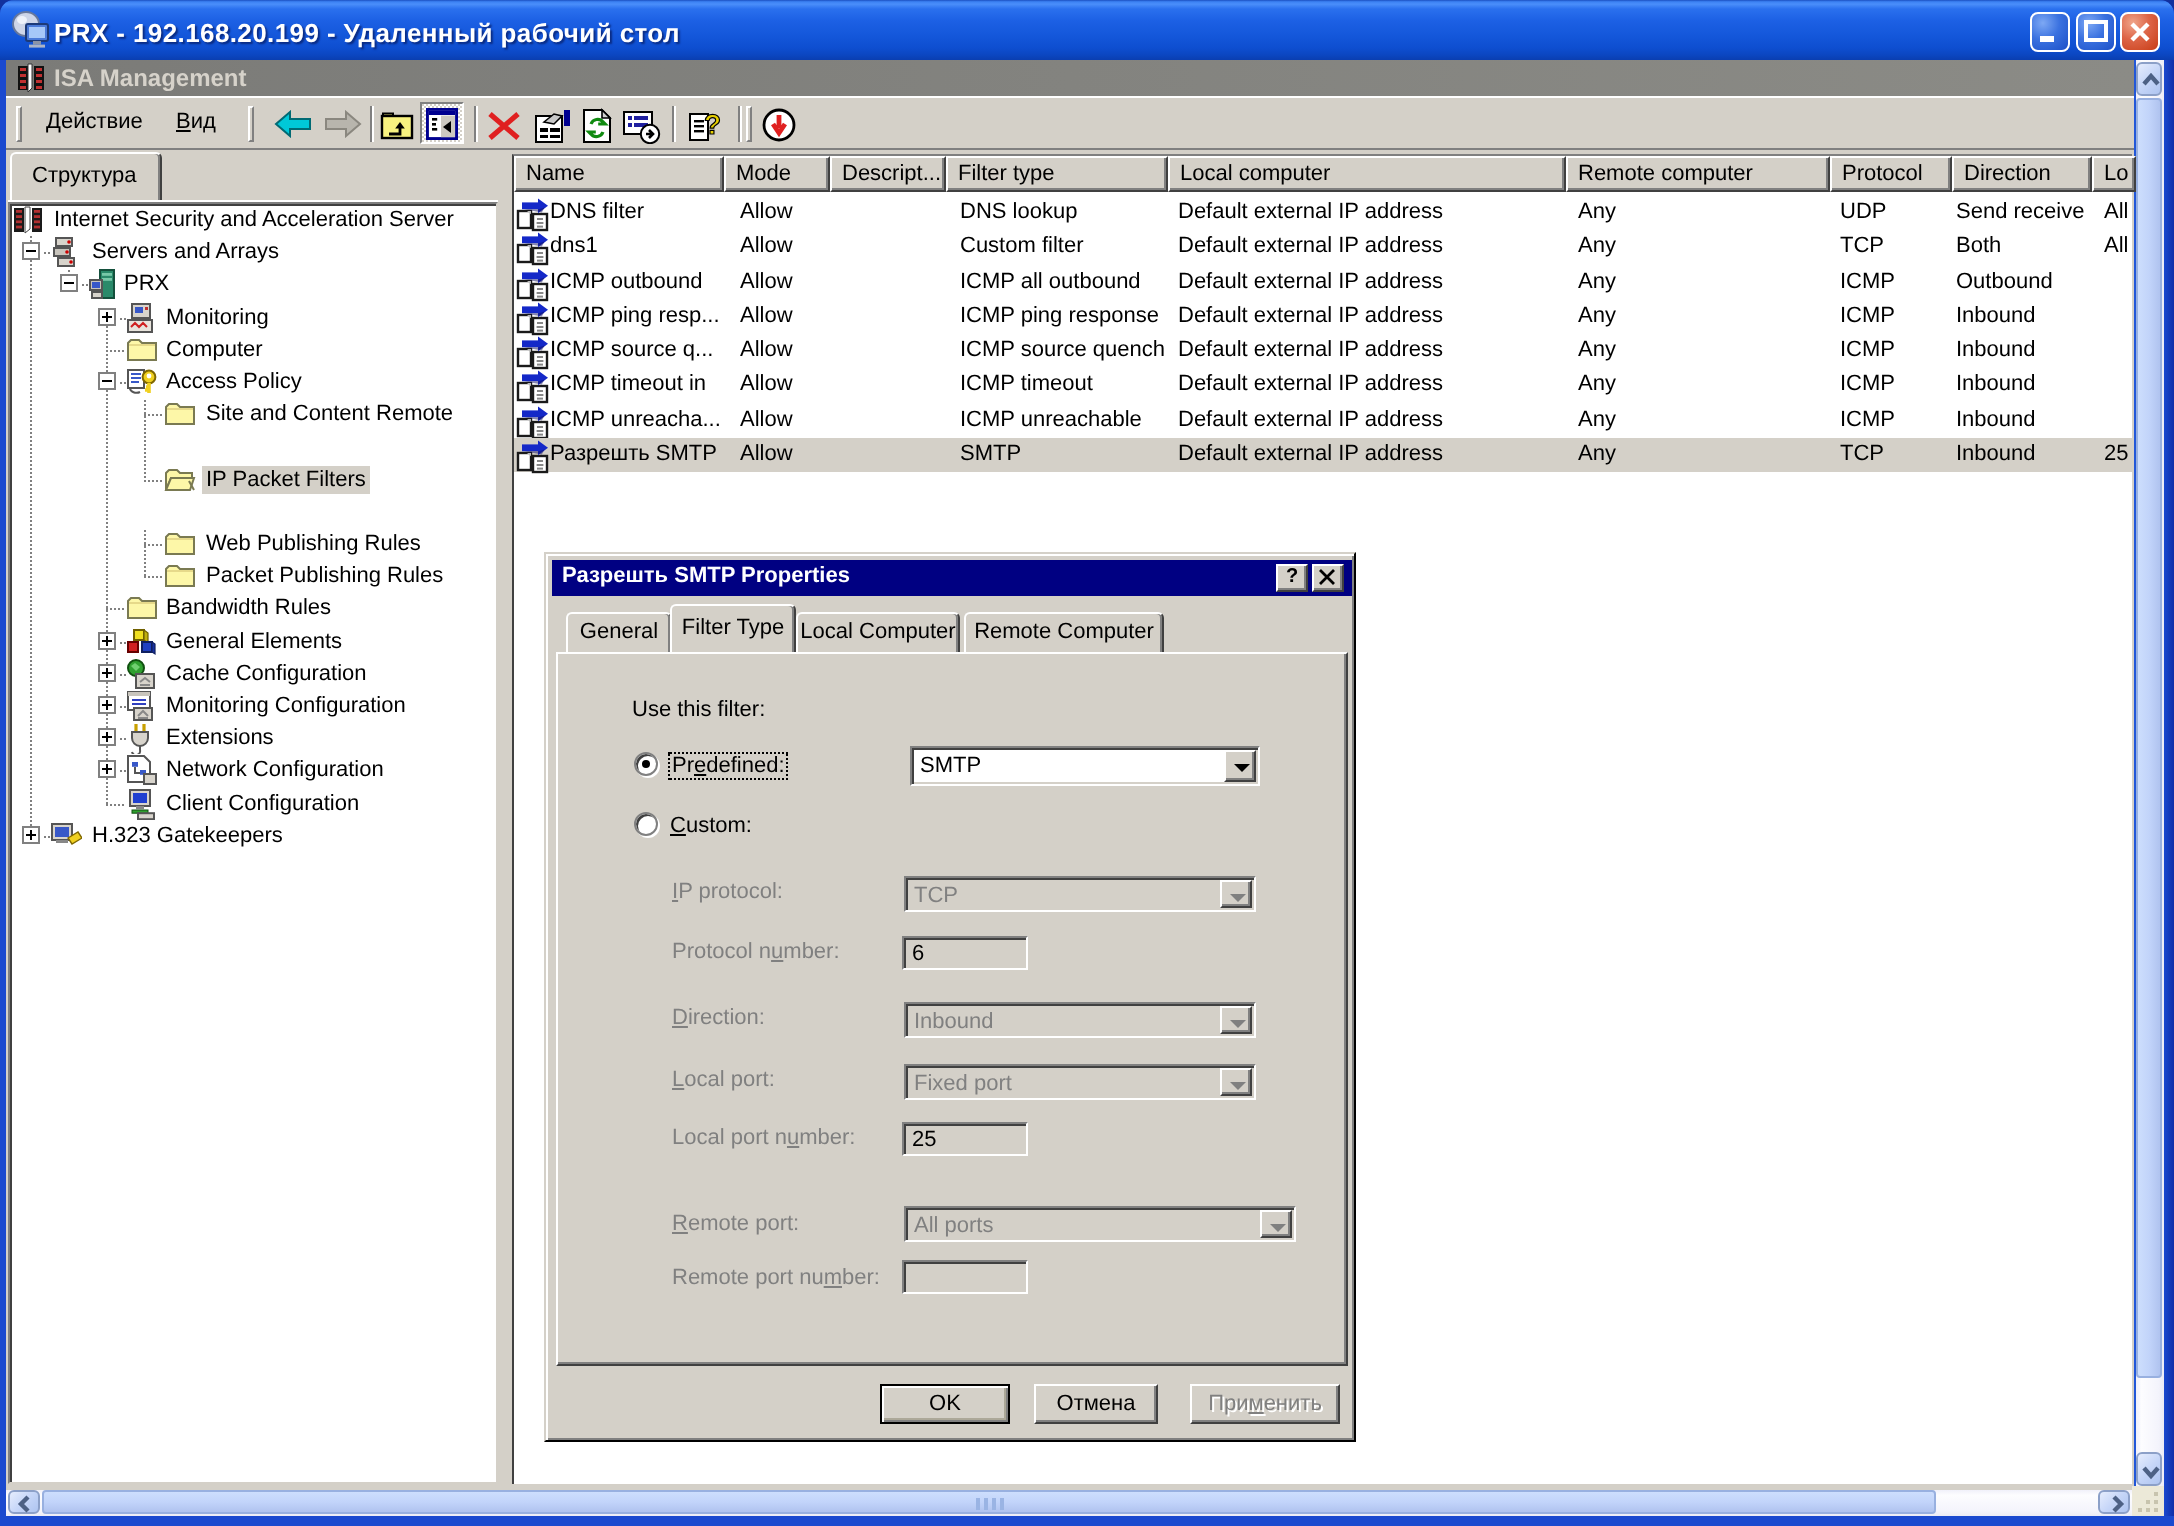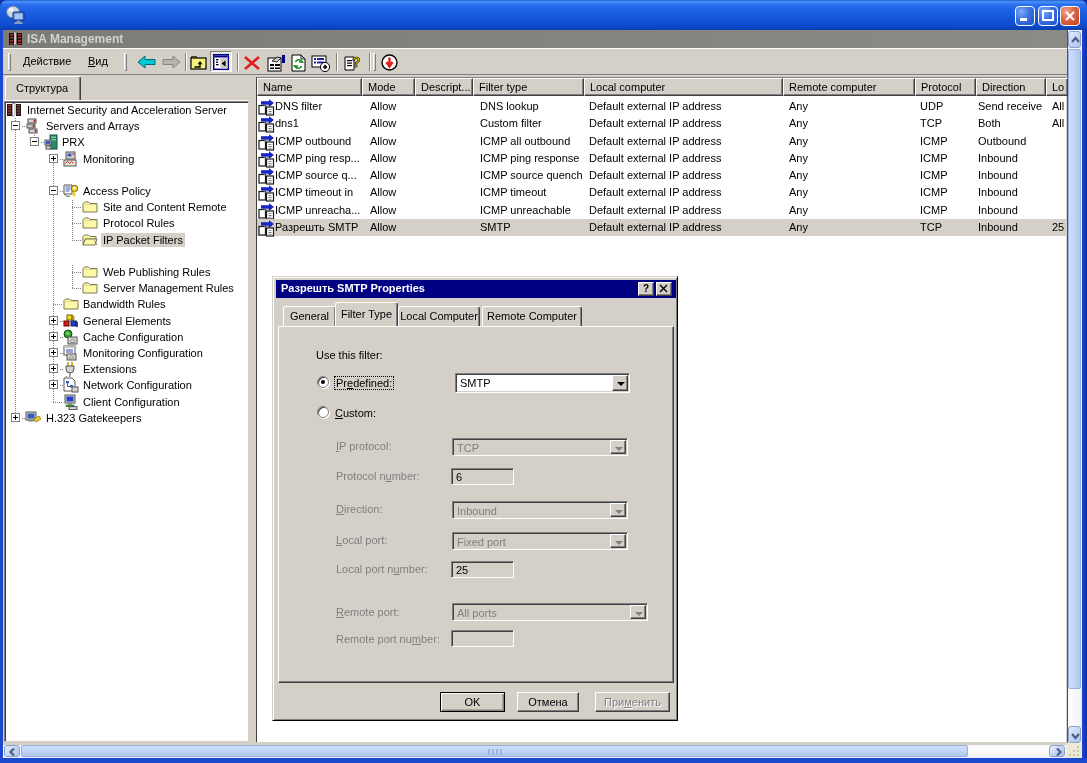--- a/index.html
+++ b/index.html
@@ -118,20 +118,21 @@
 <div id="win">
   <div id="tb">
     <svg class="ticon" style="left:6px;top:5px" width="19" height="19" viewBox="0 0 19 19">
       <ellipse cx="7" cy="7" rx="6.5" ry="6" fill="#cdd5e8" stroke="#66779c"></ellipse>
       <ellipse cx="5" cy="5" rx="2.5" ry="2" fill="#eef2fa"></ellipse>
       <rect x="7" y="7" width="11" height="8.5" rx="1" fill="#4a7ad8" stroke="#1c3a78"></rect>
       <rect x="8.5" y="8.5" width="8" height="5.5" fill="#a6c8f8"></rect>
       <rect x="10.5" y="15.5" width="4" height="1.8" fill="#8a93a6"></rect>
       <rect x="8.5" y="17.3" width="8" height="1.5" fill="#aab3c6"></rect>
     </svg>
+    <span class="ttext">PRX - 192.168.20.199 - Удаленный рабочий стол</span>
     <div class="capbtn" id="btnmin" style="left:1015px">
       <svg width="18" height="18">
           <rect x="4" y="11" width="7" height="3" fill="#fff"></rect>
         </svg>
     </div>
     <div class="capbtn" id="btnmax" style="left:1038px">
       <svg width="18" height="18">
           <rect x="4" y="4" width="10" height="9" fill="none" stroke="#fff" stroke-width="2"></rect>
         </svg>
     </div>
@@ -308,20 +309,28 @@
           <div class="hdot" style="left:55px;top:8px;width:3px"></div>
           <div class="ticn" style="left:58px;top:0"><svg width="16" height="16" viewBox="0 0 16 16">
               <rect x="3" y="1" width="9" height="7" fill="#d8d4cc" stroke="#555"></rect>
               <rect x="4.5" y="2.5" width="4" height="3" fill="#3858c8"></rect>
               <rect x="9.5" y="2.5" width="1.5" height="1.5" fill="#c03030"></rect>
               <rect x="1" y="9" width="12" height="6" fill="#e8e4dc" stroke="#555"></rect>
               <path d="M2.5 12.5 l2 -2 l2 2 l2 -2 l2 2" stroke="#d02020" stroke-width="1" fill="none"></path>
             </svg></div>
           <div class="tlabel" style="left:76px">Monitoring</div>
         </div>
+<div class="trow" style="left:0;top:65px;width:249px">
+          <div class="hdot" style="left:48px;top:8px;width:9px"></div>
+          <div class="ticn" style="left:58px;top:0"><svg width="16" height="16" viewBox="0 0 16 16">
+              <path d="M1 13 V4.5 L2.5 3 h4 l1.5 1.5 h7 V13 Z" fill="#fdf7a8" stroke="#7a7a52" stroke-width="1"></path>
+              <path d="M1.5 5.5 h13" stroke="#e6d98a" stroke-width="1"></path>
+            </svg></div>
+          <div class="tlabel" style="left:76px">Computer</div>
+        </div>
 <div class="trow" style="left:0;top:81px;width:249px">
           <div class="pm" style="left:44px;top:3px">
             <i></i>
           </div>
           <div class="hdot" style="left:55px;top:8px;width:3px"></div>
           <div class="ticn" style="left:58px;top:0"><svg width="16" height="16" viewBox="0 0 16 16">
               <path d="M1 2 h8 v9 h-8 z" fill="#fff" stroke="#555"></path>
               <g stroke="#3858c8" stroke-width="1">
                 <path d="M2.5 4 h5"></path>
                 <path d="M2.5 6 h5"></path>
@@ -334,28 +343,20 @@
             </svg></div>
           <div class="tlabel" style="left:76px">Access Policy</div>
         </div>
 <div class="trow" style="left:0;top:97px;width:249px">
           <div class="hdot" style="left:67px;top:8px;width:9px"></div>
           <div class="ticn" style="left:77px;top:0"><svg width="16" height="16" viewBox="0 0 16 16">
               <path d="M1 13 V4.5 L2.5 3 h4 l1.5 1.5 h7 V13 Z" fill="#fdf7a8" stroke="#7a7a52" stroke-width="1"></path>
               <path d="M1.5 5.5 h13" stroke="#e6d98a" stroke-width="1"></path>
             </svg></div>
           <div class="tlabel" style="left:96px">Site and Content Remote</div>
-        </div>
-<div class="trow" style="left:0;top:113px;width:249px">
-          <div class="hdot" style="left:67px;top:8px;width:9px"></div>
-          <div class="ticn" style="left:77px;top:0"><svg width="16" height="16" viewBox="0 0 16 16">
-              <path d="M1 13 V4.5 L2.5 3 h4 l1.5 1.5 h7 V13 Z" fill="#fdf7a8" stroke="#7a7a52" stroke-width="1"></path>
-              <path d="M1.5 5.5 h13" stroke="#e6d98a" stroke-width="1"></path>
-            </svg></div>
-          <div class="tlabel" style="left:96px">Protocol Rules</div>
         </div>
 <div class="trow" style="left:0;top:130px;width:249px">
           <div class="hdot" style="left:67px;top:8px;width:9px"></div>
           <div class="ticn" style="left:77px;top:0"><svg width="16" height="16" viewBox="0 0 16 16">
               <path d="M1 13 V4.5 L2.5 3 h4 l1.5 1.5 h6 V7 H3.5 Z" fill="#fdf7a8" stroke="#7a7a52" stroke-width="1"></path>
               <path d="M3.5 7 h11.5 L13 13 H1 Z" fill="#fdf7a8" stroke="#7a7a52" stroke-width="1"></path>
               <path d="M12.5 8.5 l2.5 4.5" stroke="#7a7a52" stroke-width="1"></path>
             </svg></div>
           <div class="tlabel sel" style="left:96px">IP Packet Filters</div>
         </div>
@@ -366,21 +367,21 @@
               <path d="M1.5 5.5 h13" stroke="#e6d98a" stroke-width="1"></path>
             </svg></div>
           <div class="tlabel" style="left:96px">Web Publishing Rules</div>
         </div>
 <div class="trow" style="left:0;top:178px;width:249px">
           <div class="hdot" style="left:67px;top:8px;width:9px"></div>
           <div class="ticn" style="left:77px;top:0"><svg width="16" height="16" viewBox="0 0 16 16">
               <path d="M1 13 V4.5 L2.5 3 h4 l1.5 1.5 h7 V13 Z" fill="#fdf7a8" stroke="#7a7a52" stroke-width="1"></path>
               <path d="M1.5 5.5 h13" stroke="#e6d98a" stroke-width="1"></path>
             </svg></div>
-          <div class="tlabel" style="left:96px">Server Management Rules</div>
+          <div class="tlabel" style="left:96px">Packet Publishing Rules</div>
         </div>
 <div class="trow" style="left:0;top:194px;width:249px">
           <div class="hdot" style="left:48px;top:8px;width:9px"></div>
           <div class="ticn" style="left:58px;top:0"><svg width="16" height="16" viewBox="0 0 16 16">
               <path d="M1 13 V4.5 L2.5 3 h4 l1.5 1.5 h7 V13 Z" fill="#fdf7a8" stroke="#7a7a52" stroke-width="1"></path>
               <path d="M1.5 5.5 h13" stroke="#e6d98a" stroke-width="1"></path>
             </svg></div>
           <div class="tlabel" style="left:76px">Bandwidth Rules</div>
         </div>
 <div class="trow" style="left:0;top:211px;width:249px">

